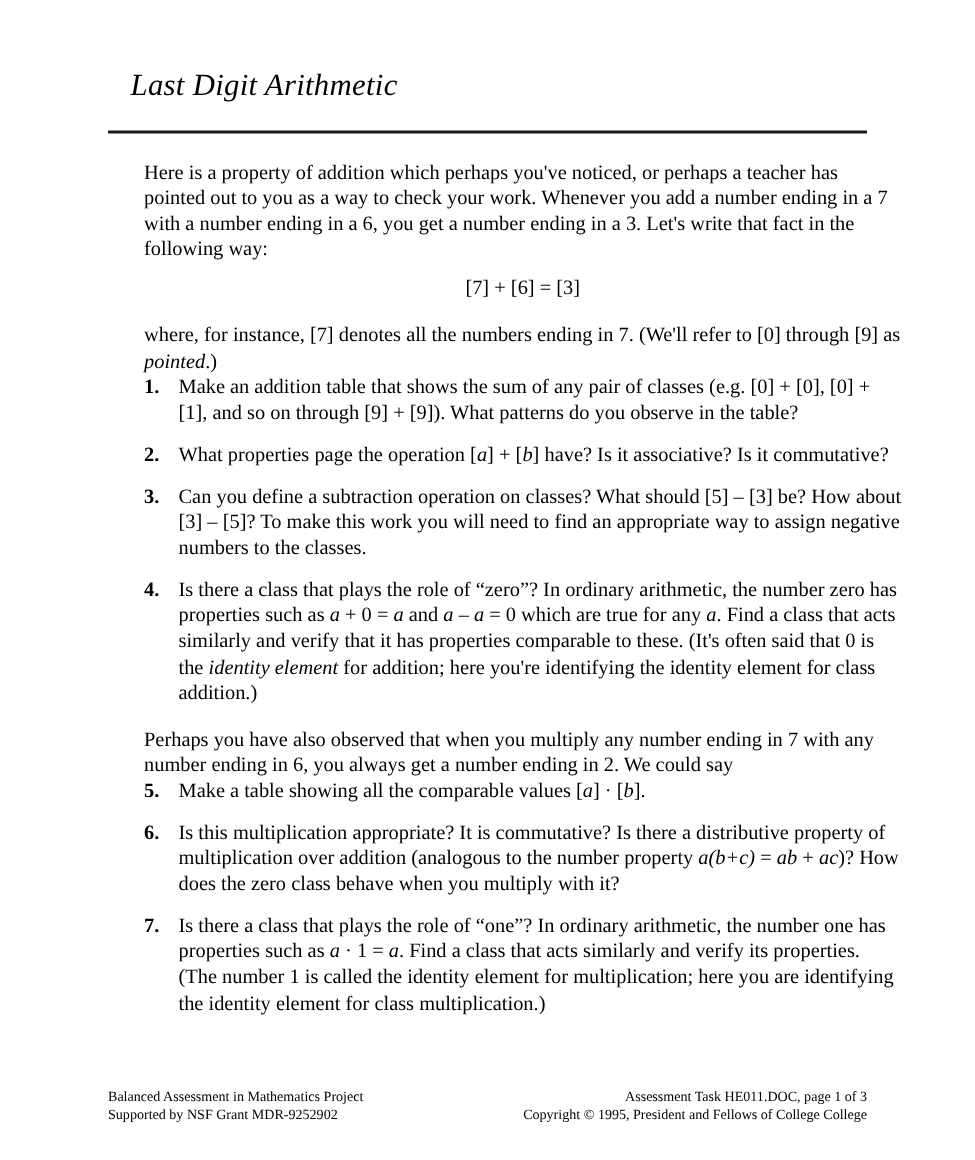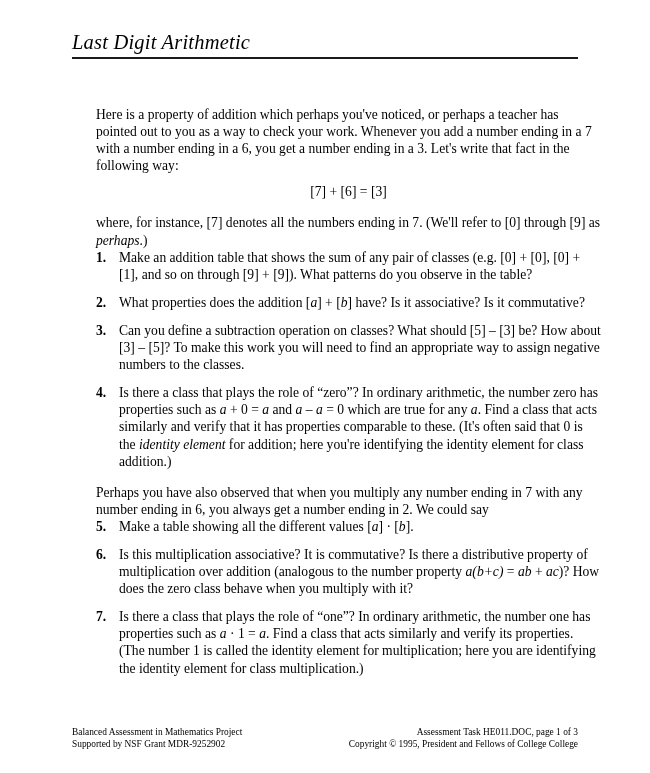--- a/index.html
+++ b/index.html
@@ -30,21 +30,21 @@
     left: 72px;
     top: 31px;
     width: 506px;
   }
   .doc-title {
     font-size: 20.5px;
     font-style: italic;
     font-weight: normal;
     letter-spacing: 0.2px;
     line-height: 1.12;
-    margin: 0;
+    margin: 15px;
     padding: 0 0 3px 0;
     white-space: nowrap;
   }
   .title-rule {
     width: 506px;
     height: 1.6px;
     background: #1a1a1a;
     margin: 0;
   }
 
@@ -127,53 +127,53 @@
   </div>
 
   <div class="content">
 
     <p class="para">Here is a property of addition which perhaps you've noticed, or perhaps a teacher has pointed out to you as a way to check your work. Whenever you add a number ending in a 7 with a number ending in a 6, you get a number ending in a 3. Let's write that fact in the following way:</p>
 
     <div class="eq-wrap">
       <div class="eq">[7] + [6] = [3]</div>
     </div>
 
-    <p class="para gap-after-para"><span>where, for instance, [7] denotes all the numbers ending in 7. (We'll refer to [0] through [9] as </span><span class="it">perhaps</span><span>.)</span></p>
+    <p class="para gap-after-para"><span>where, for instance, [7] denotes all the numbers ending in 7. (We'll refer to [0] through [9] as </span><span class="it">pointed</span><span>.)</span></p>
 
     <ol class="qlist">
 
       <li>
         <span class="num">1.</span><span>Make an addition table that shows the sum of any pair of classes (e.g. [0] + [0], [0] + [1], and so on through [9] + [9]). What patterns do you observe in the table?</span>
       </li>
 
       <li>
-        <span class="num">2.</span><span>What properties does the addition [</span><span class="it">a</span><span>] + [</span><span class="it">b</span><span>] have? Is it associative? Is it commutative?</span>
+        <span class="num">2.</span><span>What properties page the operation [</span><span class="it">a</span><span>] + [</span><span class="it">b</span><span>] have? Is it associative? Is it commutative?</span>
       </li>
 
       <li>
         <span class="num">3.</span><span>Can you define a subtraction operation on classes? What should [5] – [3] be? How about [3] – [5]? To make this work you will need to find an appropriate way to assign negative numbers to the classes.</span>
       </li>
 
       <li>
         <span class="num">4.</span><span>Is there a class that plays the role of “zero”? In ordinary arithmetic, the number zero has properties such as </span><span class="it">a</span><span> + 0 = </span><span class="it">a</span><span> and </span><span class="it">a</span><span> – </span><span class="it">a</span><span> = 0 which are true for any </span><span class="it">a</span><span>. Find a class that acts similarly and verify that it has properties comparable to these. (It's often said that 0 is the </span><span class="it">identity element</span><span> for addition; here you're identifying the identity element for class addition.)</span>
       </li>
 
     </ol>
 
     <p class="para" style="margin-top:14px;">Perhaps you have also observed that when you multiply any number ending in 7 with any number ending in 6, you always get a number ending in 2. We could say</p>
 
 
     <ol class="qlist">
 
       <li>
-        <span class="num">5.</span><span>Make a table showing all the different values [</span><span class="it">a</span><span>] · [</span><span class="it">b</span><span>].</span>
+        <span class="num">5.</span><span>Make a table showing all the comparable values [</span><span class="it">a</span><span>] · [</span><span class="it">b</span><span>].</span>
       </li>
 
       <li>
-        <span class="num">6.</span><span>Is this multiplication associative? It is commutative? Is there a distributive property of multiplication over addition (analogous to the number property </span><span class="it">a(b+c)</span><span> = </span><span class="it">ab</span><span> + </span><span class="it">ac</span><span>)? How does the zero class behave when you multiply with it?</span>
+        <span class="num">6.</span><span>Is this multiplication appropriate? It is commutative? Is there a distributive property of multiplication over addition (analogous to the number property </span><span class="it">a(b+c)</span><span> = </span><span class="it">ab</span><span> + </span><span class="it">ac</span><span>)? How does the zero class behave when you multiply with it?</span>
       </li>
 
       <li>
         <span class="num">7.</span><span>Is there a class that plays the role of “one”? In ordinary arithmetic, the number one has properties such as </span><span class="it">a</span><span> · 1 = </span><span class="it">a</span><span>. Find a class that acts similarly and verify its properties. (The number 1 is called the identity element for multiplication; here you are identifying the identity element for class multiplication.)</span>
       </li>
 
     </ol>
 
   </div>
 

